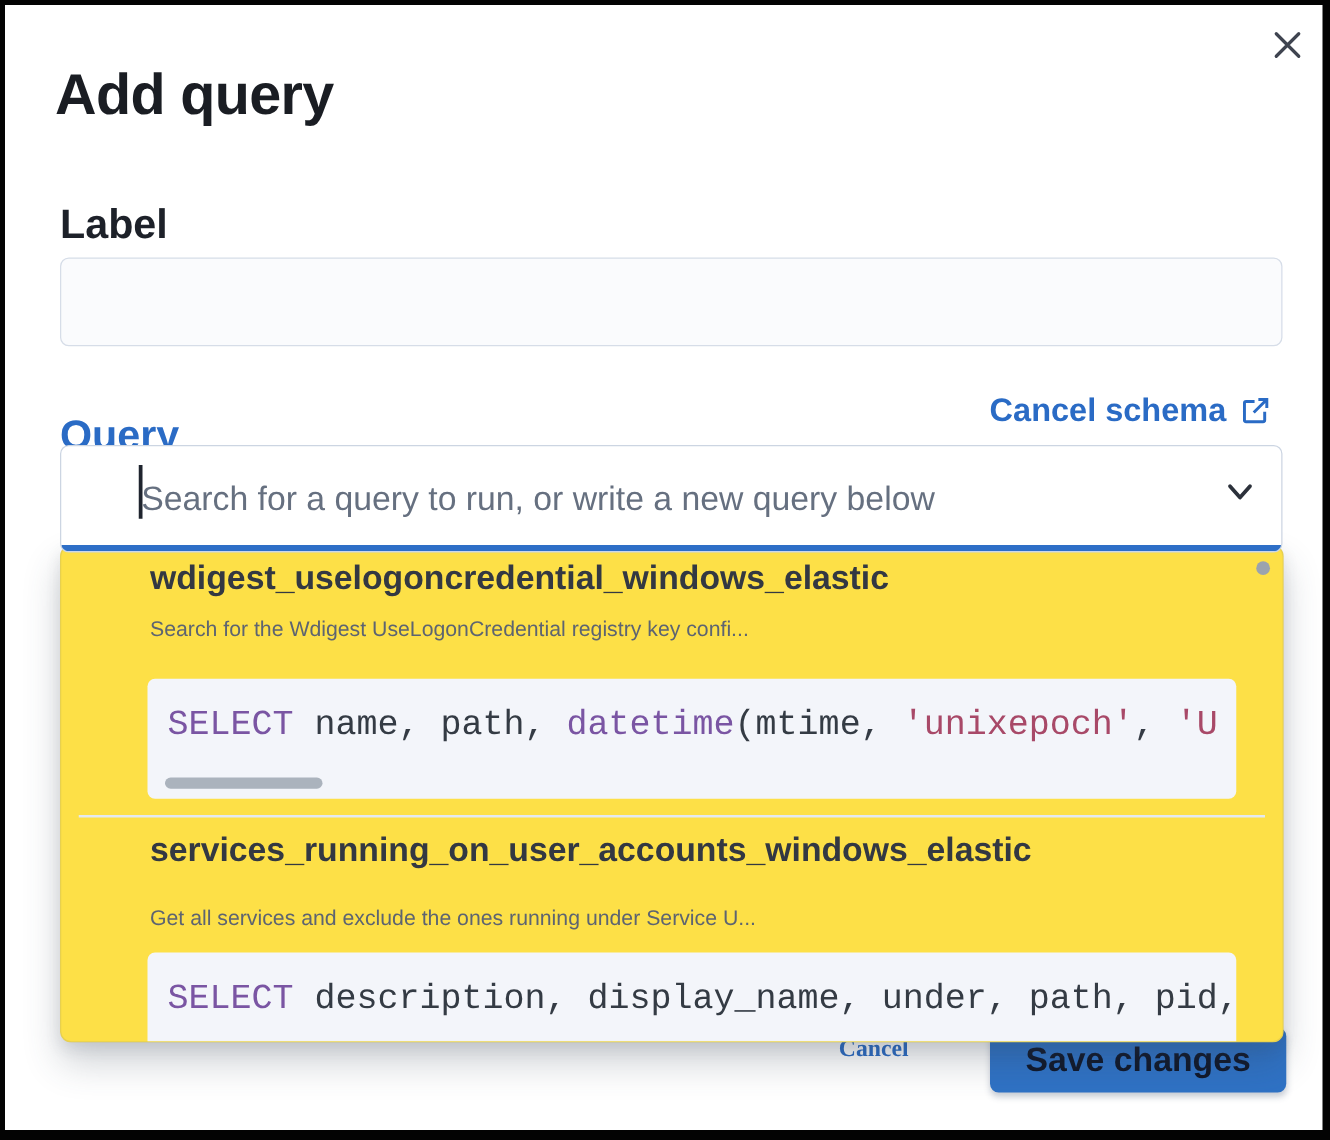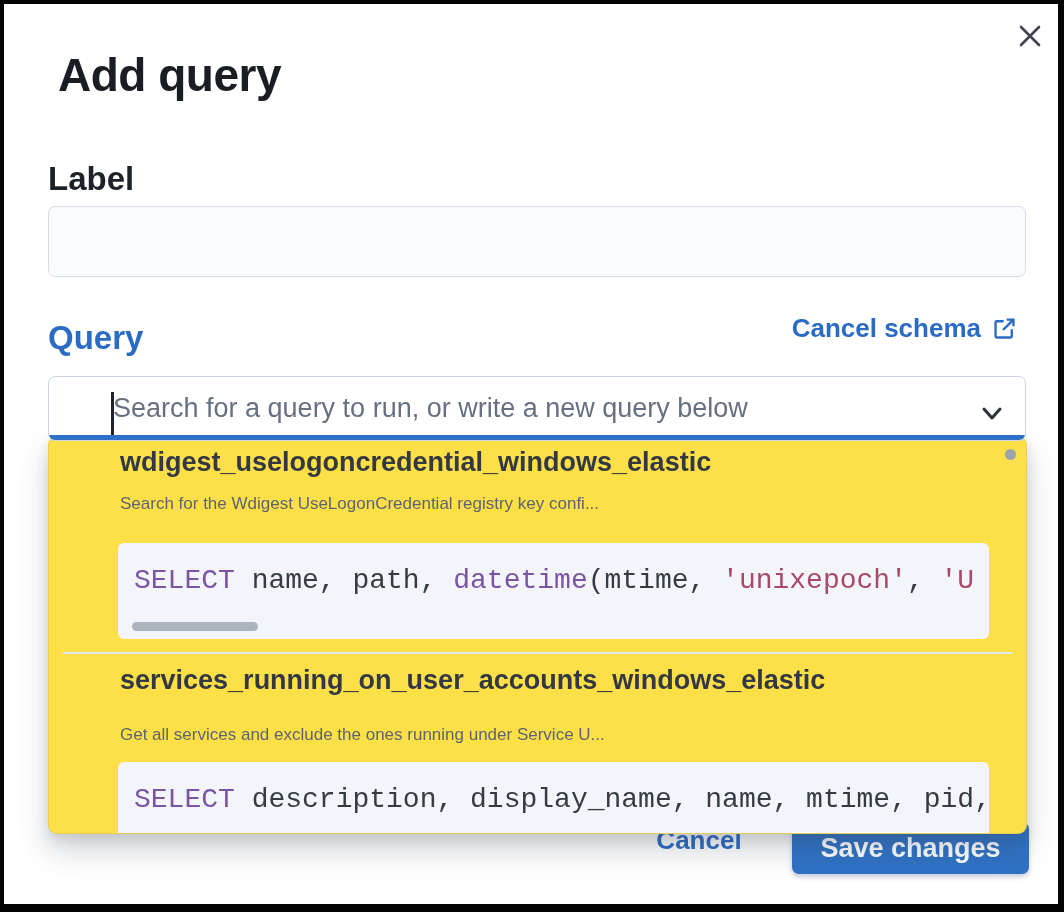--- a/index.html
+++ b/index.html
@@ -6,45 +6,45 @@
   .frame{
     position:relative;width:1064px;height:912px;background:#fff;
     box-sizing:border-box;border:4px solid #030303;border-right-width:6px;border-bottom-width:8px;
     font-family:"Liberation Sans","DejaVu Sans",sans-serif;overflow:hidden;
   }
   .abs{position:absolute;}
   
   .close-btn{top:12px;right:8px;width:40px;height:40px;background:none;border:none;cursor:pointer;
     display:flex;align-items:center;justify-content:center;padding:0;}
   
-  .modal-title{left:54px;top:44px;margin:0;font-size:46px;font-weight:700;color:#1a1d23;letter-spacing:-.5px;}
+  .modal-title{left:40px;top:44px;margin:0;font-size:46px;font-weight:700;color:#1a1d23;letter-spacing:-.5px;}
   
   .field-label{left:44px;font-size:33px;font-weight:700;color:#1d2129;}
   .field-label.blue{color:#2a6bc5;}
   
   .label-input{left:44px;top:202px;width:978px;height:71px;box-sizing:border-box;
     background:#fafbfd;border:1px solid #d6dde8;border-radius:7px;font-size:27px;padding:0 18px;
     color:#343741;outline:none;font-family:inherit;}
   
   .schema-link{top:309px;right:40px;display:flex;align-items:center;gap:10px;text-decoration:none;
     color:#2a6bc5;font-size:26px;font-weight:700;cursor:pointer;}
   
-  .combobox{left:44px;top:372px;width:978px;height:65px;box-sizing:border-box;background:#fff;
+  .combobox{left:44px;top:352px;width:978px;height:86px;box-sizing:border-box;background:#fff;
     border:1px solid #ccd5e2;border-radius:7px;overflow:hidden;z-index:3;}
   .combobox:after{content:"";position:absolute;left:0;right:0;bottom:0;height:5px;background:#2e6fc7;}
   .combo-input{position:absolute;left:64px;top:0;right:70px;height:100%;border:none;outline:none;
     font-size:27px;color:#343741;font-family:inherit;background:transparent;padding:0;}
   .combo-input::placeholder{color:#667080;opacity:1;}
   .caret-bar{left:62px;top:15px;width:3px;height:43px;background:#1f242e;}
   .chevron{right:18px;top:21px;}
   
   .cancel-btn{left:630px;top:806px;width:130px;height:60px;background:none;border:none;cursor:pointer;
-    color:#2a6bc5;font-size:26px;font-weight:700;font-family:Liberation Sans, sans-serif;z-index:1;}
+    color:#2a6bc5;font-size:19px;font-weight:700;font-family:Liberation Serif, serif;z-index:1;}
   .save-btn{left:788px;top:818px;width:237px;height:52px;background:#2f72c5;border:none;border-radius:7px;
-    color:#ffffff;font-size:27px;font-weight:700;font-family:inherit;cursor:pointer;z-index:1;
+    color:#0f172a;font-size:27px;font-weight:700;font-family:inherit;cursor:pointer;z-index:1;
     box-shadow:0 3px 5px rgba(40,60,90,.25);}
   
   .panel{left:44px;top:432px;width:979px;height:398px;background:#fde047;border-radius:9px;z-index:2;
     box-sizing:border-box;border:1px solid rgba(100,112,131,.14);overflow:hidden;
     box-shadow:0 16px 30px rgba(55,65,85,.24),0 5px 12px rgba(55,65,85,.12);}
   .scroll-dot{top:12px;right:10px;width:11px;height:11px;border-radius:50%;background:#9ba3ae;}
   .opt-title{left:71px;font-size:27px;font-weight:700;color:#333842;white-space:nowrap;}
   .opt-desc{left:71px;font-size:17px;color:#5d6471;white-space:nowrap;}
   .codeblock{left:69px;width:871px;box-sizing:border-box;background:#f3f5fa;border-radius:6px;overflow:hidden;}
   .code1{top:106px;height:96px;}
@@ -65,21 +65,21 @@
     <svg width="30" height="30" viewBox="0 0 30 30">
       <path d="M6 6 L24 24 M24 6 L6 24" stroke="#3f4450" stroke-width="2.6" fill="none" stroke-linecap="round"></path>
     </svg>
   </button>
 
   <h1 class="abs modal-title">Add query</h1>
 
   <div class="abs field-label" style="top:156px;">Label</div>
   <input class="abs label-input" type="text" value="" aria-label="Label" style="">
 
-  <div class="abs field-label blue" style="top:315px;text-align:center;">Query</div>
+  <div class="abs field-label blue" style="top:325px;text-align:center;">Query</div>
 
   <a class="abs schema-link">
     <span>Cancel schema</span>
     <svg width="27" height="27" viewBox="0 0 16 16" fill="#2a6bc5">
       <path d="M13 8.5v4A1.5 1.5 0 0 1 11.5 14h-8A1.5 1.5 0 0 1 2 12.5v-8A1.5 1.5 0 0 1 3.5 3h4v1.4h-4a.1.1 0 0 0-.1.1v8a.1.1 0 0 0 .1.1h8a.1.1 0 0 0 .1-.1v-4H13z"></path>
       <path d="M9.3 2H14v4.7h-1.4V4.4L7.6 9.4 6.6 8.4l5-5H9.3V2z"></path>
     </svg>
   </a>
 
   <div class="abs combobox">
@@ -104,18 +104,18 @@
         <span class="abs hthumb"></span>
       </div>
     </div>
 
     <div class="abs sep"></div>
 
     <div>
       <div class="abs opt-title" style="top:228px;">services_running_on_user_accounts_windows_elastic</div>
       <div class="abs opt-desc" style="top:276px;margin-top:12px;">Get all services and exclude the ones running under Service U...</div>
       <div class="abs codeblock code2">
-        <div class="code-line"><span class="tok-kw">SELECT</span><span> description, display_name, name, mtime, pid,</span></div>
+        <div class="code-line"><span class="tok-kw">SELECT</span><span> description, display_name, under, path, pid,</span></div>
       </div>
     </div>
   </div>
 
 </div>
 
 </body></html>

